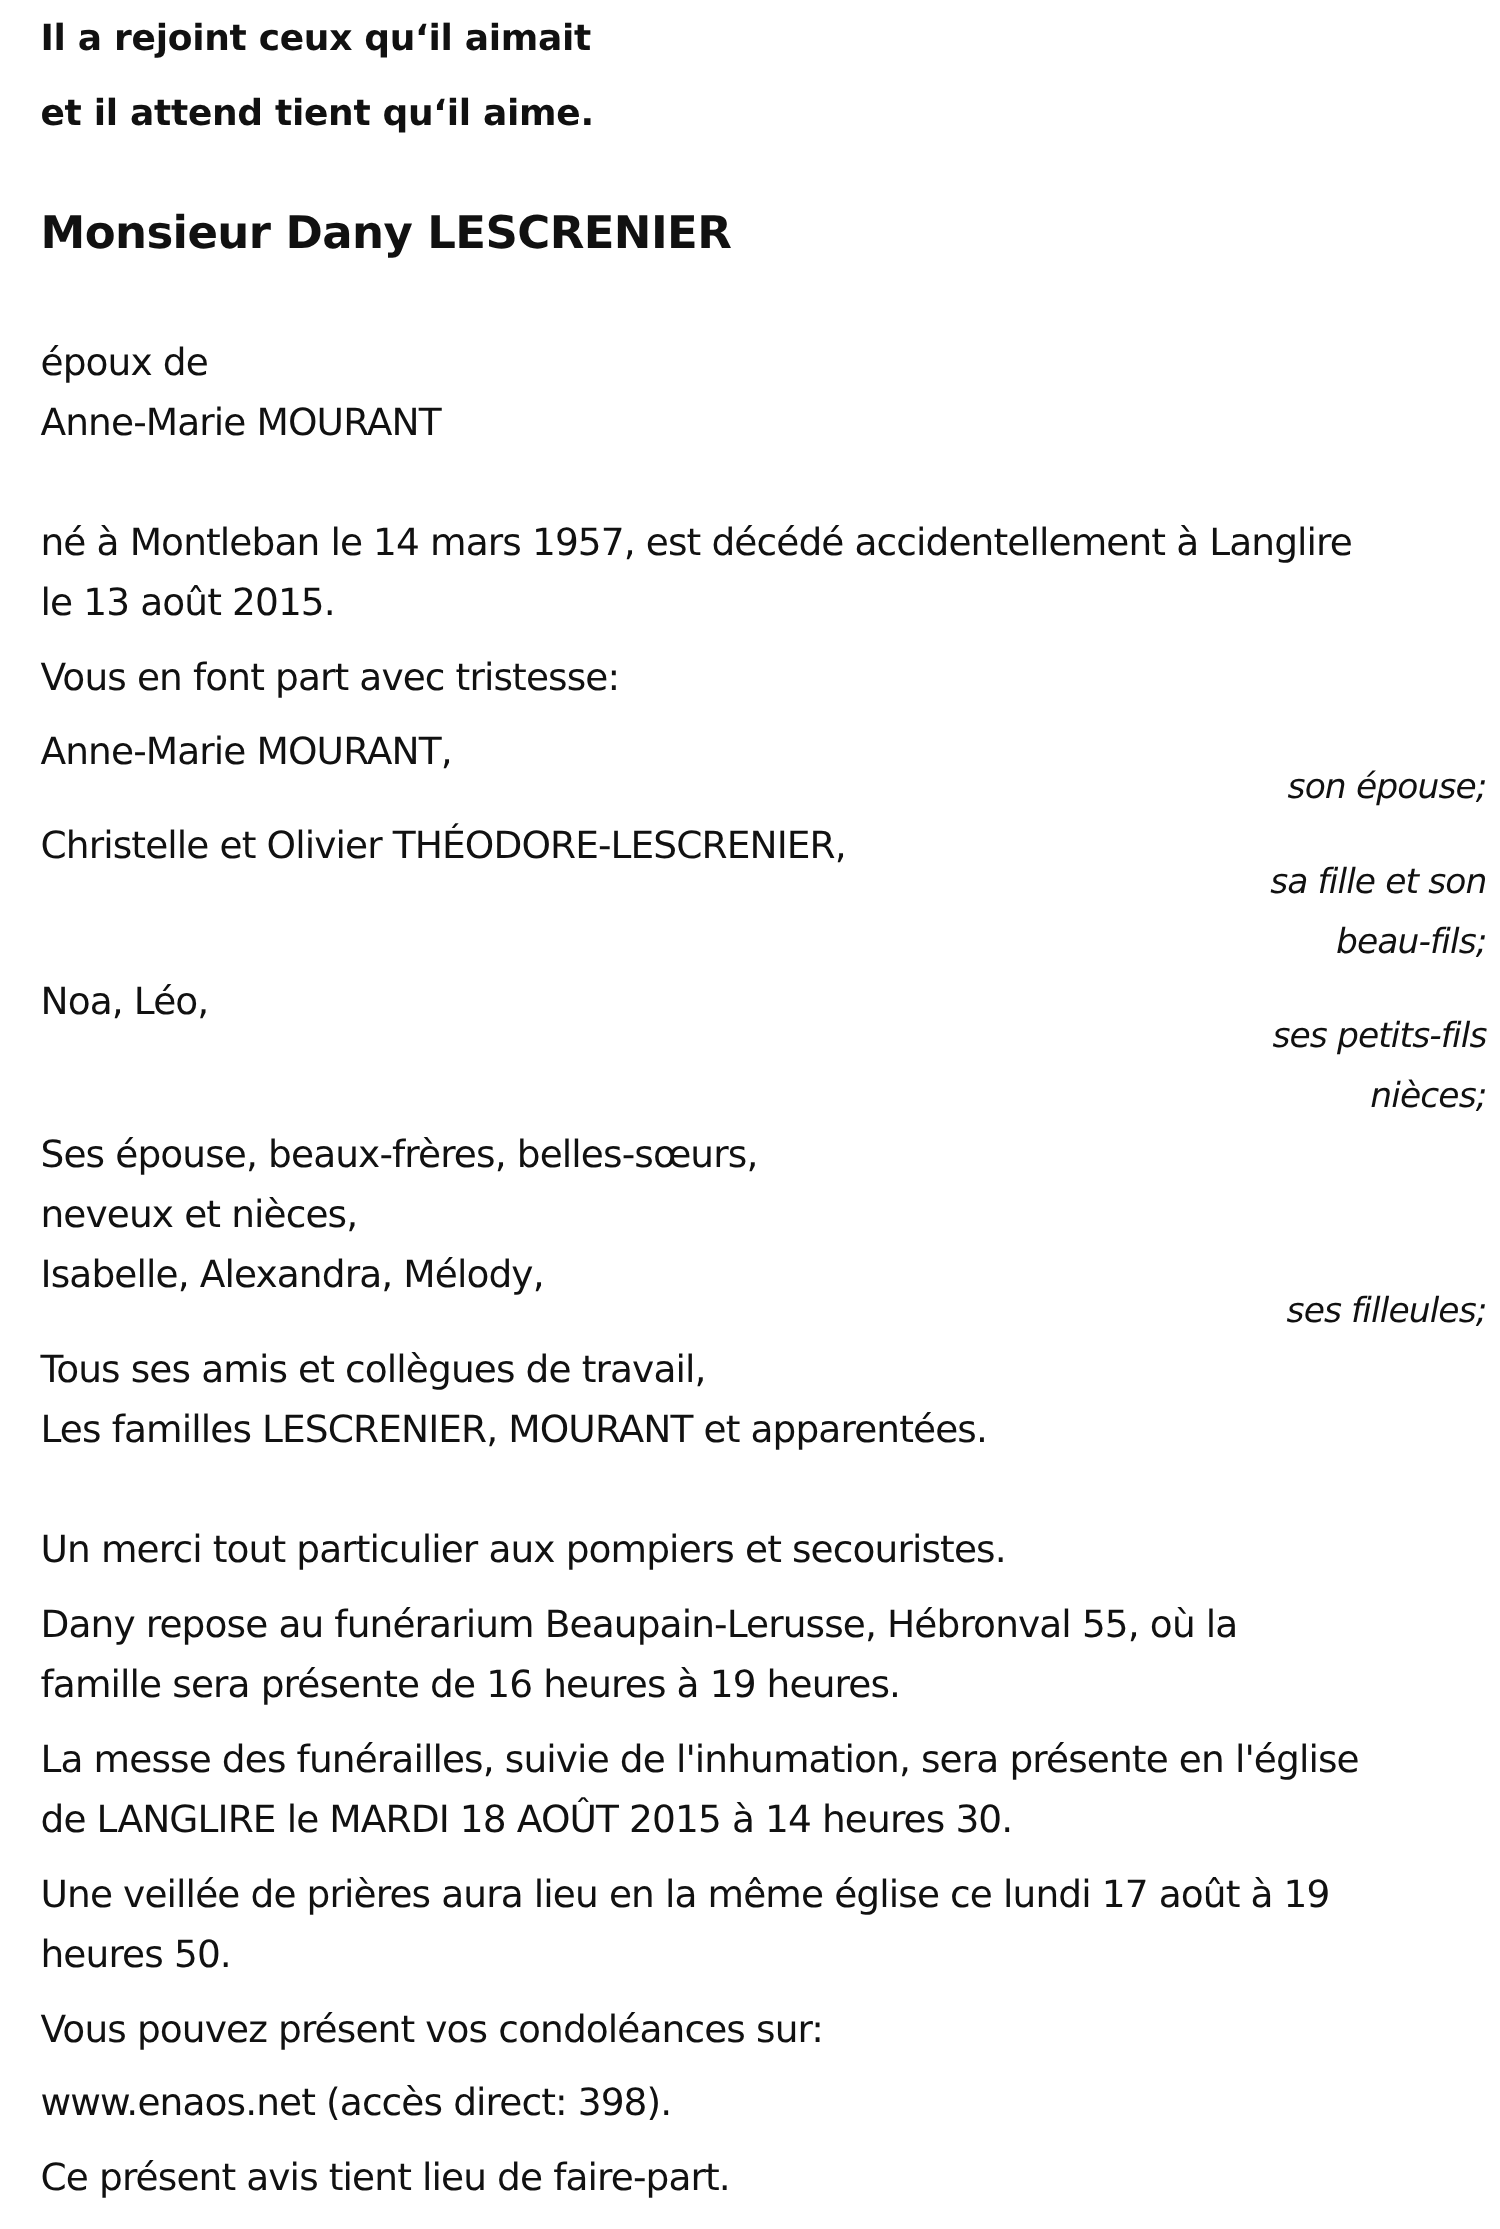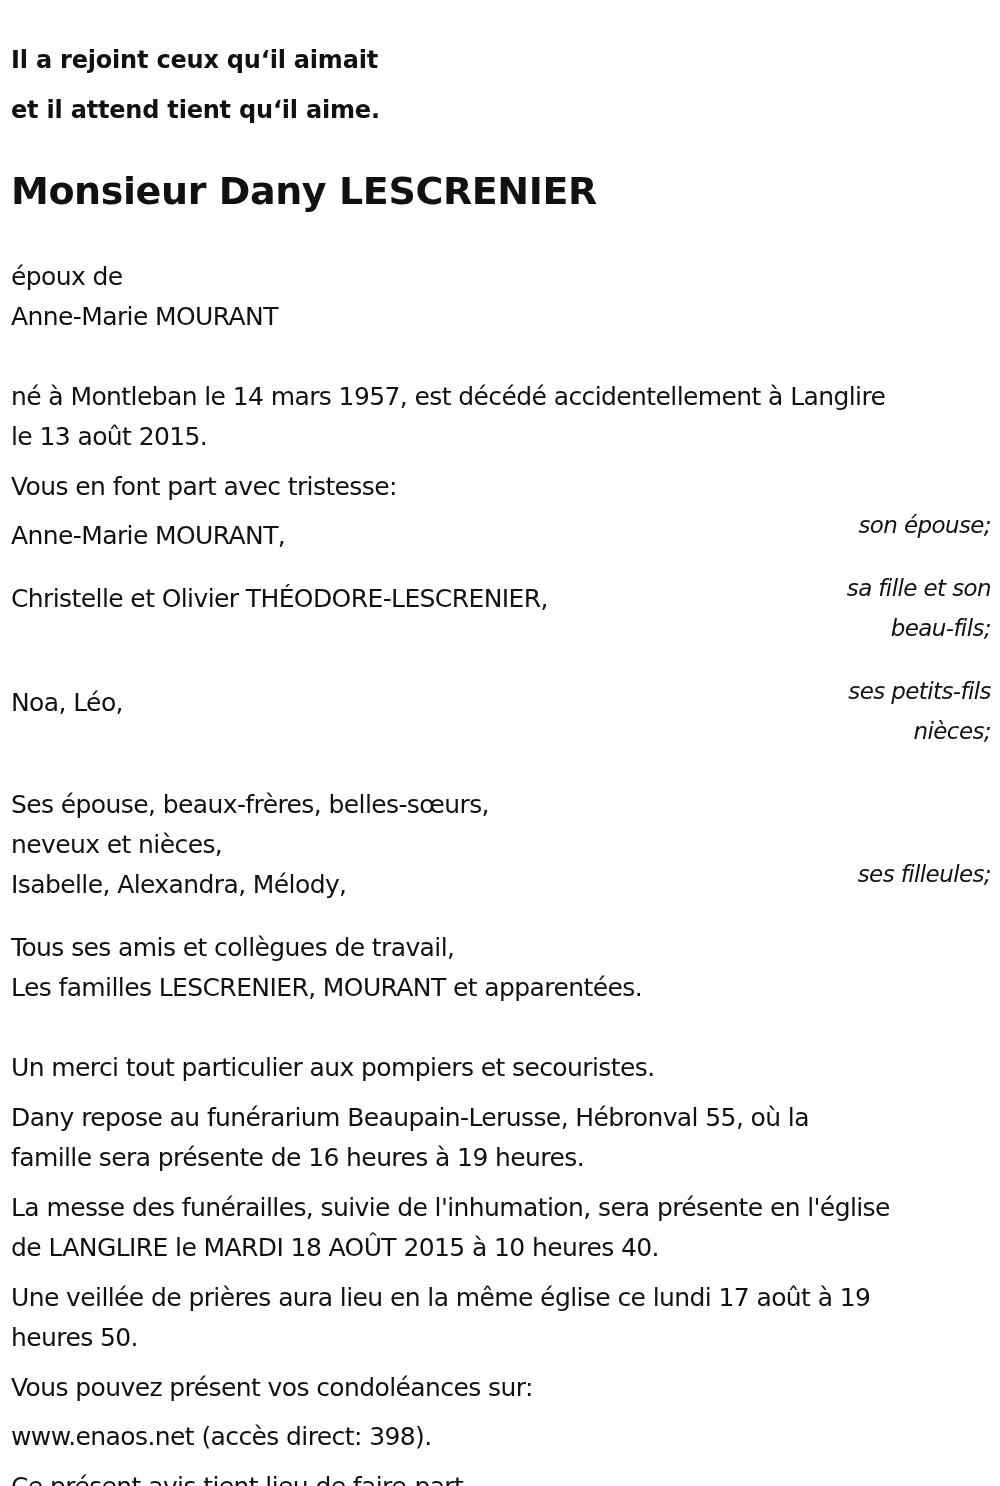--- a/index.html
+++ b/index.html
@@ -2,24 +2,24 @@
 <html><head>
   <meta charset="utf-8">
   <style>
     html, body { margin: 0; padding: 0; background: #ffffff; }
     body {
       width: 1000px; height: 1486px; overflow: hidden; position: relative;
       font-family: "DejaVu Sans", sans-serif; color: #111111;
       font-size: 25px; letter-spacing: -0.6px;
     }
     .page { position: absolute; left: 11px; top: 0; width: 980px; }
-    .line { position: absolute; left: 0; white-space: nowrap; line-height: 40px; margin-top: 35px; }
+    .line { position: absolute; left: 16px; white-space: nowrap; line-height: 40px; }
     .bold { font-weight: bold; }
     .epi { font-size: 24px; letter-spacing: -0.2px; }
-    .title { font-size: 38px; font-weight: bold; letter-spacing: -0.4px; line-height: 50px; }
+    .title { font-size: 30px; font-weight: bold; letter-spacing: -0.4px; line-height: 50px; }
     .rel { position: absolute; right: 0; font-style: italic; text-align: center; white-space: nowrap; line-height: 40px; font-size: 23px; }
   </style>
 </head>
 <body>
 
 <div class="page">
   <div class="line bold epi" style="top:5px">Il a rejoint ceux qu‘il aimait</div>
   <div class="line bold epi" style="top:55px">et il attend tient qu‘il aime.</div>
 
   <div class="line title" style="top:131px">Monsieur Dany LESCRENIER</div>
@@ -50,21 +50,21 @@
 
   <div class="line" style="top:893px">Tous ses amis et collègues de travail,</div>
   <div class="line" style="top:933px">Les familles LESCRENIER, MOURANT et apparentées.</div>
 
   <div class="line" style="top:1013px">Un merci tout particulier aux pompiers et secouristes.</div>
 
   <div class="line" style="top:1063px">Dany repose au funérarium Beaupain-Lerusse, Hébronval 55, où la</div>
   <div class="line" style="top:1103px">famille sera présente de 16 heures à 19 heures.</div>
 
   <div class="line" style="top:1153px">La messe des funérailles, suivie de l'inhumation, sera présente en l'église</div>
-  <div class="line" style="top:1193px">de LANGLIRE le MARDI 18 AOÛT 2015 à 10 heures 40.</div>
+  <div class="line" style="top:1193px">de LANGLIRE le MARDI 18 AOÛT 2015 à 14 heures 30.</div>
 
   <div class="line" style="top:1243px">Une veillée de prières aura lieu en la même église ce lundi 17 août à 19</div>
   <div class="line" style="top:1283px">heures 50.</div>
 
   <div class="line" style="top:1333px">Vous pouvez présent vos condoléances sur:</div>
   <div class="line" style="top:1382px">www.enaos.net (accès direct: 398).</div>
 
   <div class="line" style="top:1432px">Ce présent avis tient lieu de faire-part.</div>
 </div>
 

